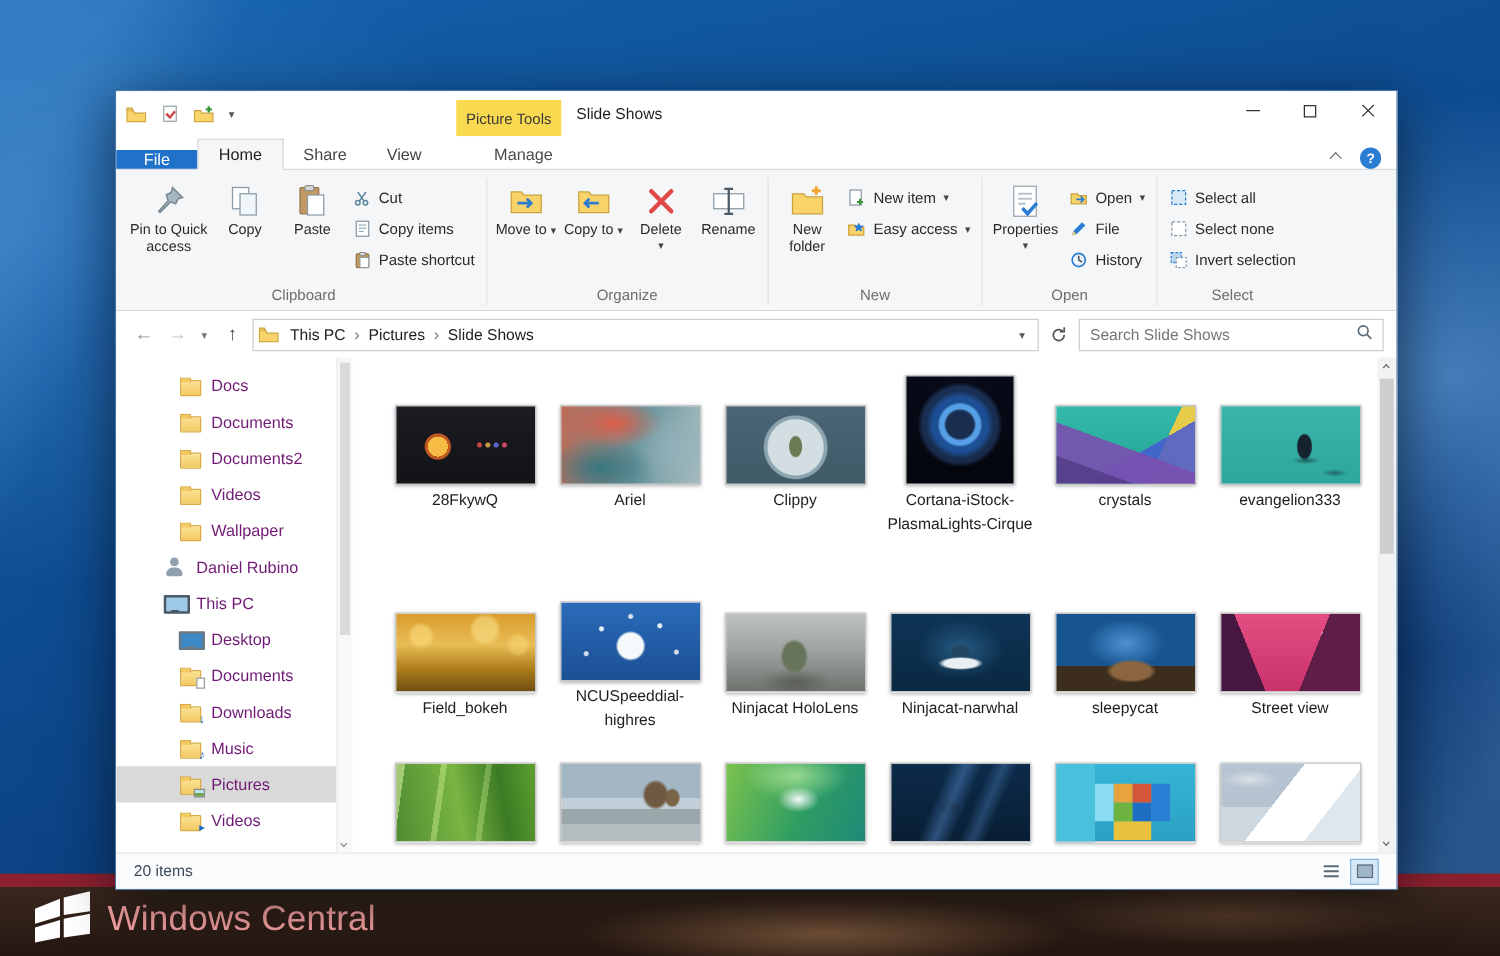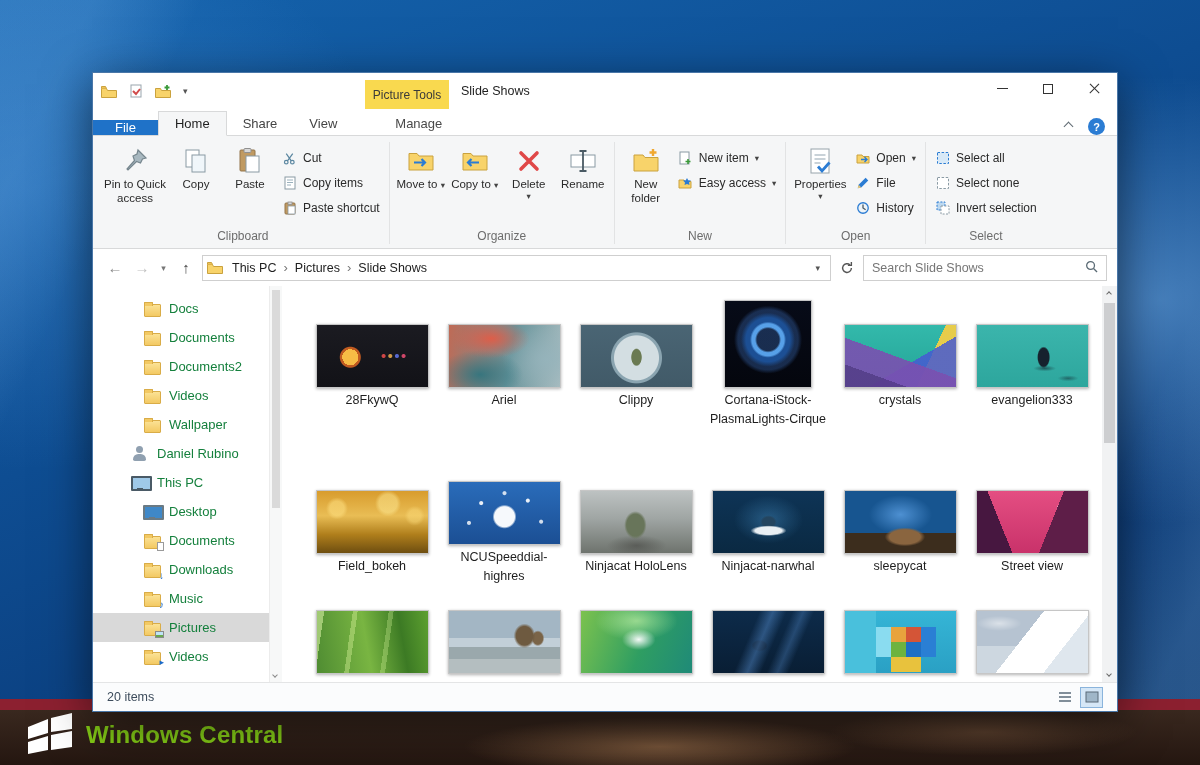--- a/index.html
+++ b/index.html
@@ -11,21 +11,21 @@
     radial-gradient(ellipse 520px 400px at 30px 190px, rgba(100,170,240,.30), rgba(100,170,240,0) 70%),
     linear-gradient(115deg, rgba(150,205,255,.20) 0 6%, rgba(150,205,255,0) 13%),
     linear-gradient(295deg, rgba(150,205,255,.22) 0 5%, rgba(150,205,255,0) 14%),
     linear-gradient(160deg,#1463ad 0%,#0e4d92 40%,#0a3a78 75%,#093366 100%)}
   .photo{position:absolute;left:0;right:0;bottom:0;height:66px;background:
     radial-gradient(ellipse 280px 42px at 55% 72%, rgba(168,122,82,.6), rgba(168,122,82,0) 70%),
     radial-gradient(ellipse 220px 34px at 82% 50%, rgba(140,100,70,.45), rgba(140,100,70,0) 70%),
     linear-gradient(#8c2030 0 11px, rgba(140,32,48,0) 11px),
     linear-gradient(#3e2c22,#241610)}
   .watermark{position:absolute;left:26px;bottom:8px;display:flex;align-items:center;gap:12px;z-index:3}
-  .wc-text{color:#84cc16;font-size:24px;font-weight:bold;letter-spacing:.2px}
+  .wc-text{color:#fca5a5;font-size:28px;font-weight:normal;letter-spacing:.2px}
   
   .window{position:absolute;left:92px;top:72px;width:1026px;height:640px;background:#fff;
     border:1px solid #4a77a8;box-shadow:0 12px 45px rgba(0,0,0,.55);z-index:5;display:flex;flex-direction:column;color:#222}
   
   .titlebar{height:36px;position:relative;background:#fff;flex:0 0 36px}
   .qat{position:absolute;left:8px;top:9px;display:flex;align-items:center;gap:12px}
   .qat-btn{display:flex;align-items:center;justify-content:center;height:18px}
   .qat-dd{font-size:9px;color:#555}
   .tools-tab{position:absolute;left:272px;top:7px;width:84px;height:29px;background:#f9d94f;
     display:flex;align-items:center;justify-content:center;font-size:12px;color:#3a3a3a}
@@ -75,21 +75,21 @@
   .crumb{padding:0 7px;font-size:12.5px;color:#1e1e1e;white-space:nowrap}
   .crumb-sep{font-size:13px;color:#777}
   .addr-dd{margin-left:auto;font-size:9px;color:#555;padding:0 6px}
   .refresh-btn{width:26px;height:26px;display:flex;align-items:center;justify-content:center}
   .searchbox{width:244px;height:26px;border:1px solid #cfcfcf;display:flex;align-items:center;padding:0 8px;gap:6px}
   .search-input{border:none;outline:none;flex:1;font-family:"Liberation Sans",sans-serif;font-size:12.5px;color:#555;min-width:0;background:transparent}
   .search-input::placeholder{color:#767676;opacity:1}
   
   .main{flex:1;display:flex;min-height:0;background:#fff}
   .navpane{width:176px;flex:0 0 176px;padding-top:8px;overflow:hidden;font-size:13px}
-  .navitem{height:29px;display:flex;align-items:center;gap:8px;color:#15803d;white-space:nowrap}
+  .navitem{height:29px;display:flex;align-items:center;gap:8px;color:#701a75;white-space:nowrap}
   .navitem.ind1{padding-left:38px}
   .navitem.ind2{padding-left:50px}
   .navitem.sel{background:#d9d9d9}
   .navscroll{width:13px;flex:0 0 13px;background:#f7f8f8;border-left:1px solid #ececec;position:relative}
   .nav-thumb{position:absolute;left:2px;top:4px;width:8px;height:55%;background:#dadada}
   .navscroll .chev{position:absolute;left:3px;bottom:5px;border-color:#8a8a8a}
   .content{flex:1;position:relative;overflow:hidden;padding:14px 15px 0 24px}
   .filerow{display:flex}
   .filerow.r1{height:166px}
   .filerow.r2,.filerow.r3{height:120px}

